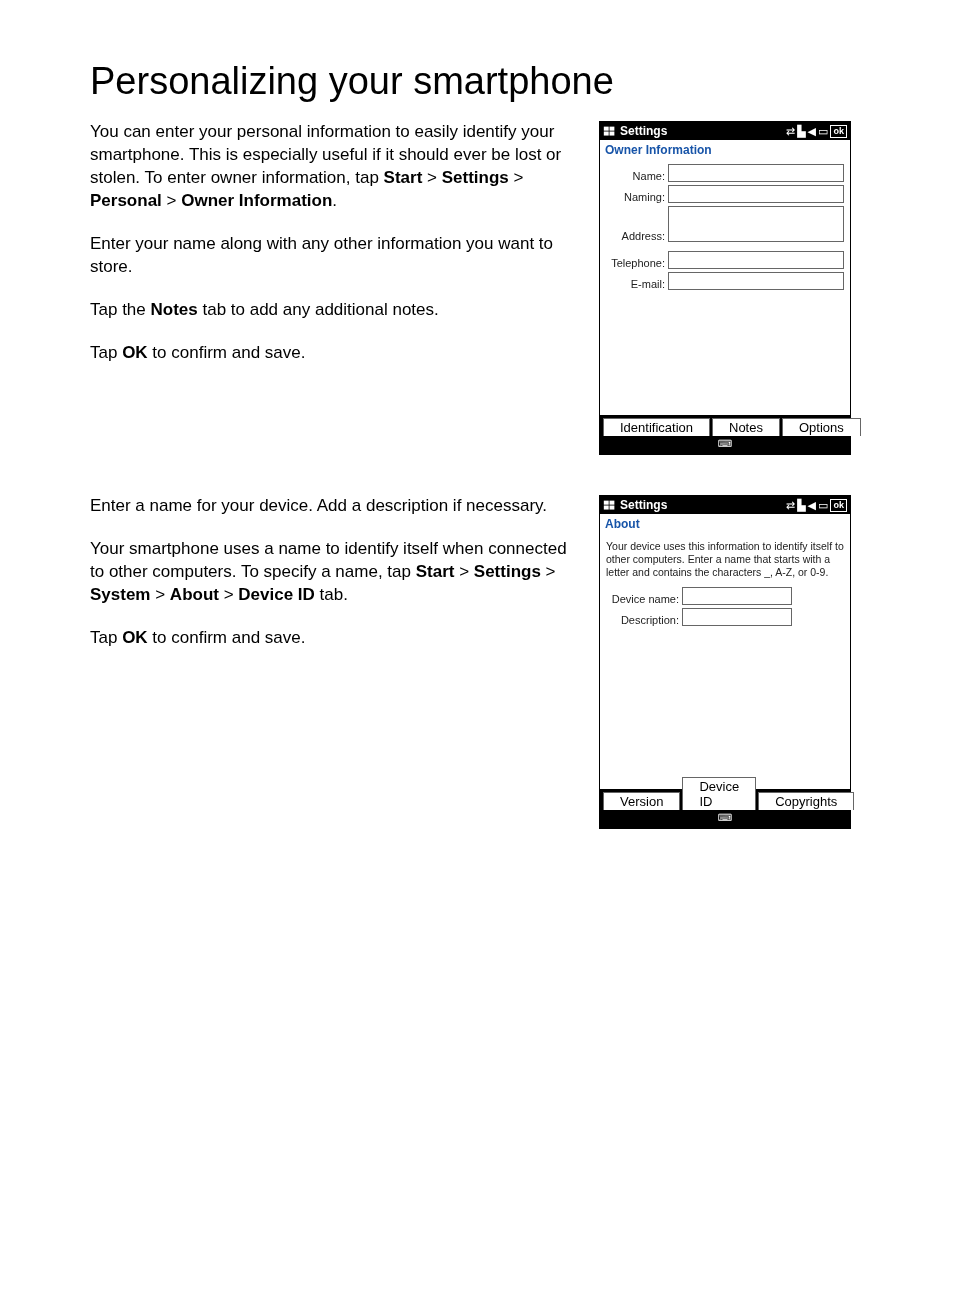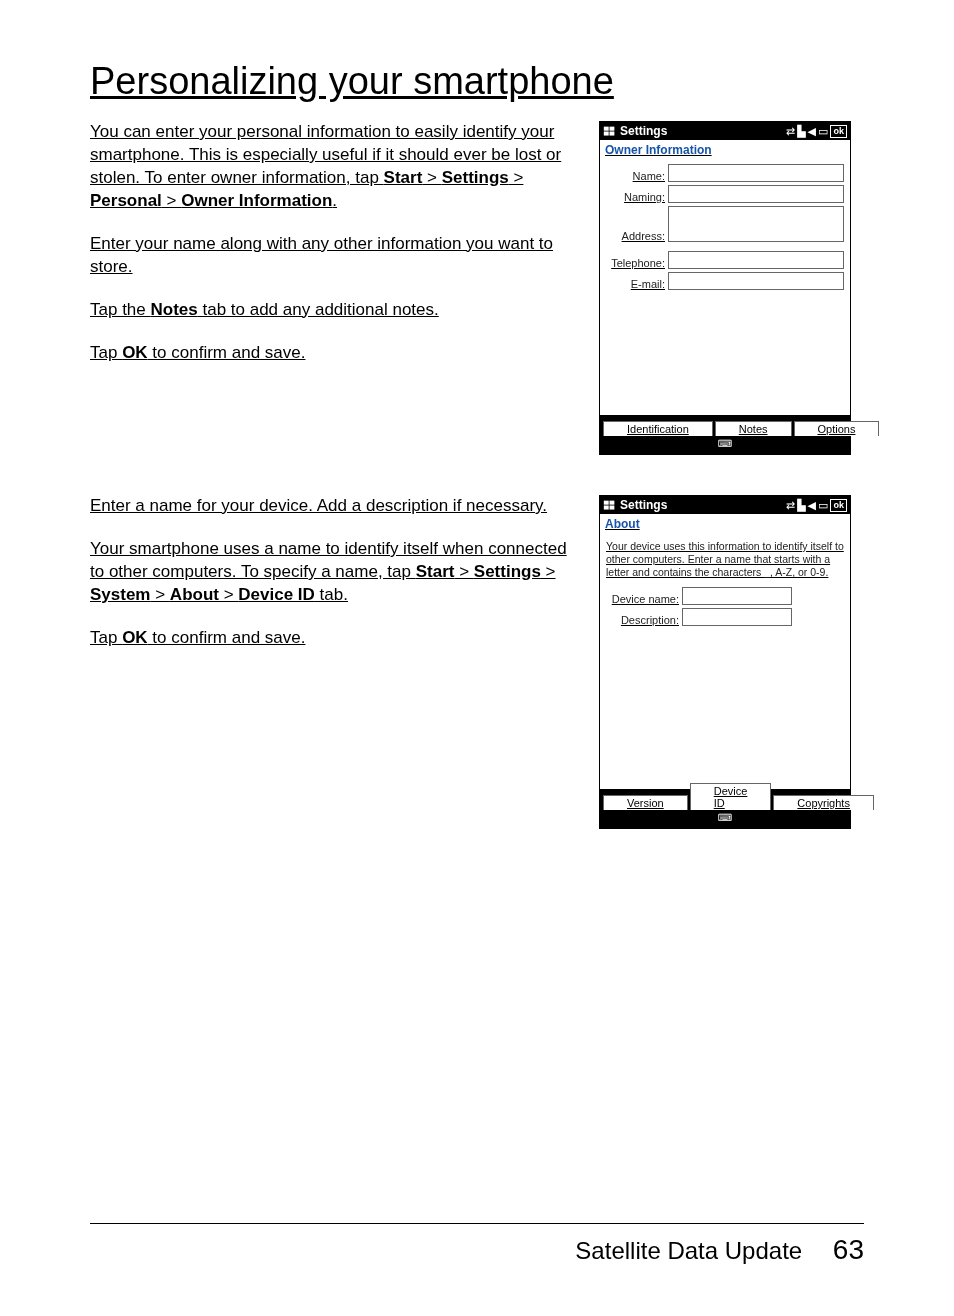--- a/index.html
+++ b/index.html
@@ -1,17 +1,17 @@
 <!DOCTYPE html>
 <html><head>
 <meta charset="utf-8">
 <style>
   * { box-sizing: border-box; margin: 0; padding: 0; }
   html, body { width: 954px; height: 1316px; background: #fff; font-family: "Segoe UI", Arial, sans-serif; color: #000; }
-  .page { position: relative; width: 954px; height: 1316px; padding: 60px 90px 40px 90px; text-decoration: underline; }
+  .page { position: relative; width: 954px; height: 1316px; padding: 60px 90px 40px 90px; }
   h1 { font-size: 38px; font-weight: 400; margin-bottom: 18px; }
   .section { display: flex; gap: 18px; margin-bottom: 40px; }
   .text-col { flex: 1; font-size: 17px; line-height: 1.35; }
   .text-col p { margin-bottom: 20px; }
   .b { font-weight: 700; }
   .shot-col { width: 265px; flex-shrink: 0; }
   
   .device { width: 252px; border: 1px solid #000; background: #fff; font-family: Tahoma, sans-serif; font-size: 11px; color: #000; }
   .titlebar { background: #000; color: #fff; display: flex; align-items: center; padding: 2px 3px; }
   .titlebar .win-icon { width: 13px; height: 13px; margin-right: 4px; }
@@ -20,21 +20,21 @@
   .tray-ic { display:inline-block; }
   .ok-box { border:1px solid #fff; padding:0 2px; font-size:9px; font-weight:700; line-height:11px; }
   .subheader { color: #1754a8; font-weight: 700; padding: 3px 5px; font-size: 12px; }
   .form-area { padding: 4px 6px 4px 6px; min-height: 255px; }
   .form-row { display: flex; align-items: flex-end; margin-bottom: 3px; }
   .form-row label { width: 62px; text-align: right; font-size: 11px; padding-right: 3px; color:#222; }
   .form-row .inp { flex: 1; height: 18px; border: 1px solid #666; background:#fff; }
   .form-area.about .inp { width: 110px; flex: none; }
   .about-text { font-size: 10.5px; color: #222; line-height: 1.25; padding: 2px 0 8px 0; }
   .tabbar { background: #000; display: flex; align-items: flex-end; height: 21px; padding: 1px 3px 0 3px; gap: 2px; }
-  .tab { background: #fff; color: #000; font-size: 11px; padding: 1px 23px; border: 1px solid #666; border-bottom: none; }
+  .tab { background: #fff; color: #000; font-size: 13px; padding: 1px 16px; border: 1px solid #666; border-bottom: none; }
   .tab.active { background: #fff; font-weight: 400; }
   .softbar { background: #000; height: 18px; color:#fff; text-align:center; font-size:10px; padding-top:2px; }
   
   .footer { position: absolute; bottom: 50px; left: 90px; right: 90px; border-top: 1.5px solid #000; padding-top: 10px; text-align: right; font-size: 24px; }
   .footer .pn { font-size: 28px; margin-left: 24px; }
 </style>
 </head>
 <body>
 
 <div class="page">
@@ -148,17 +148,13 @@
         <div class="tabbar">
           <div class="tab">Version</div>
           <div class="tab active">Device ID</div>
           <div class="tab">Copyrights</div>
         </div>
         <div class="softbar"><span>⌨</span></div>
       </div>
     </div>
   </div>
 
-  <div class="footer">
-    <span>Satellite Data Update</span>
-    <span class="pn">63</span>
-  </div>
 </div>
 
 </body></html>

